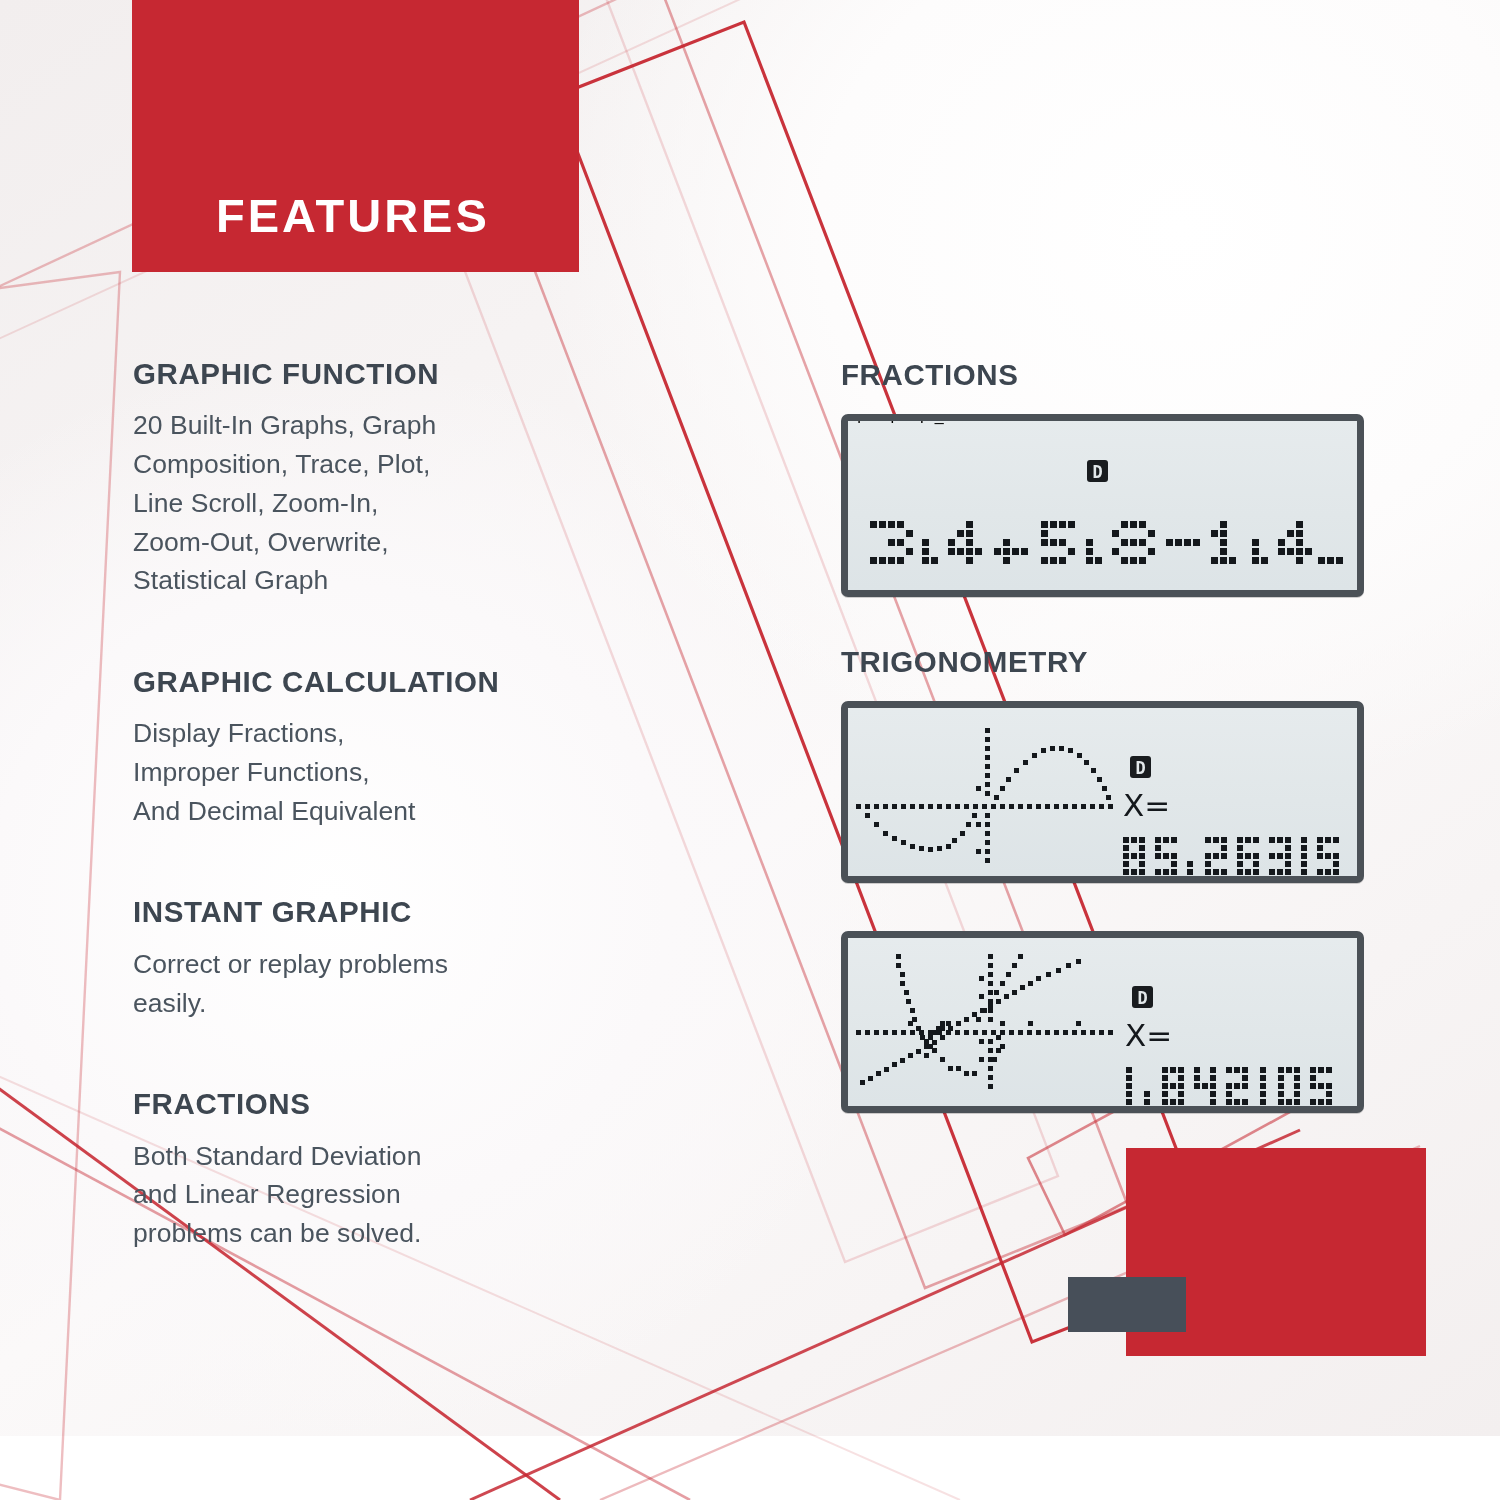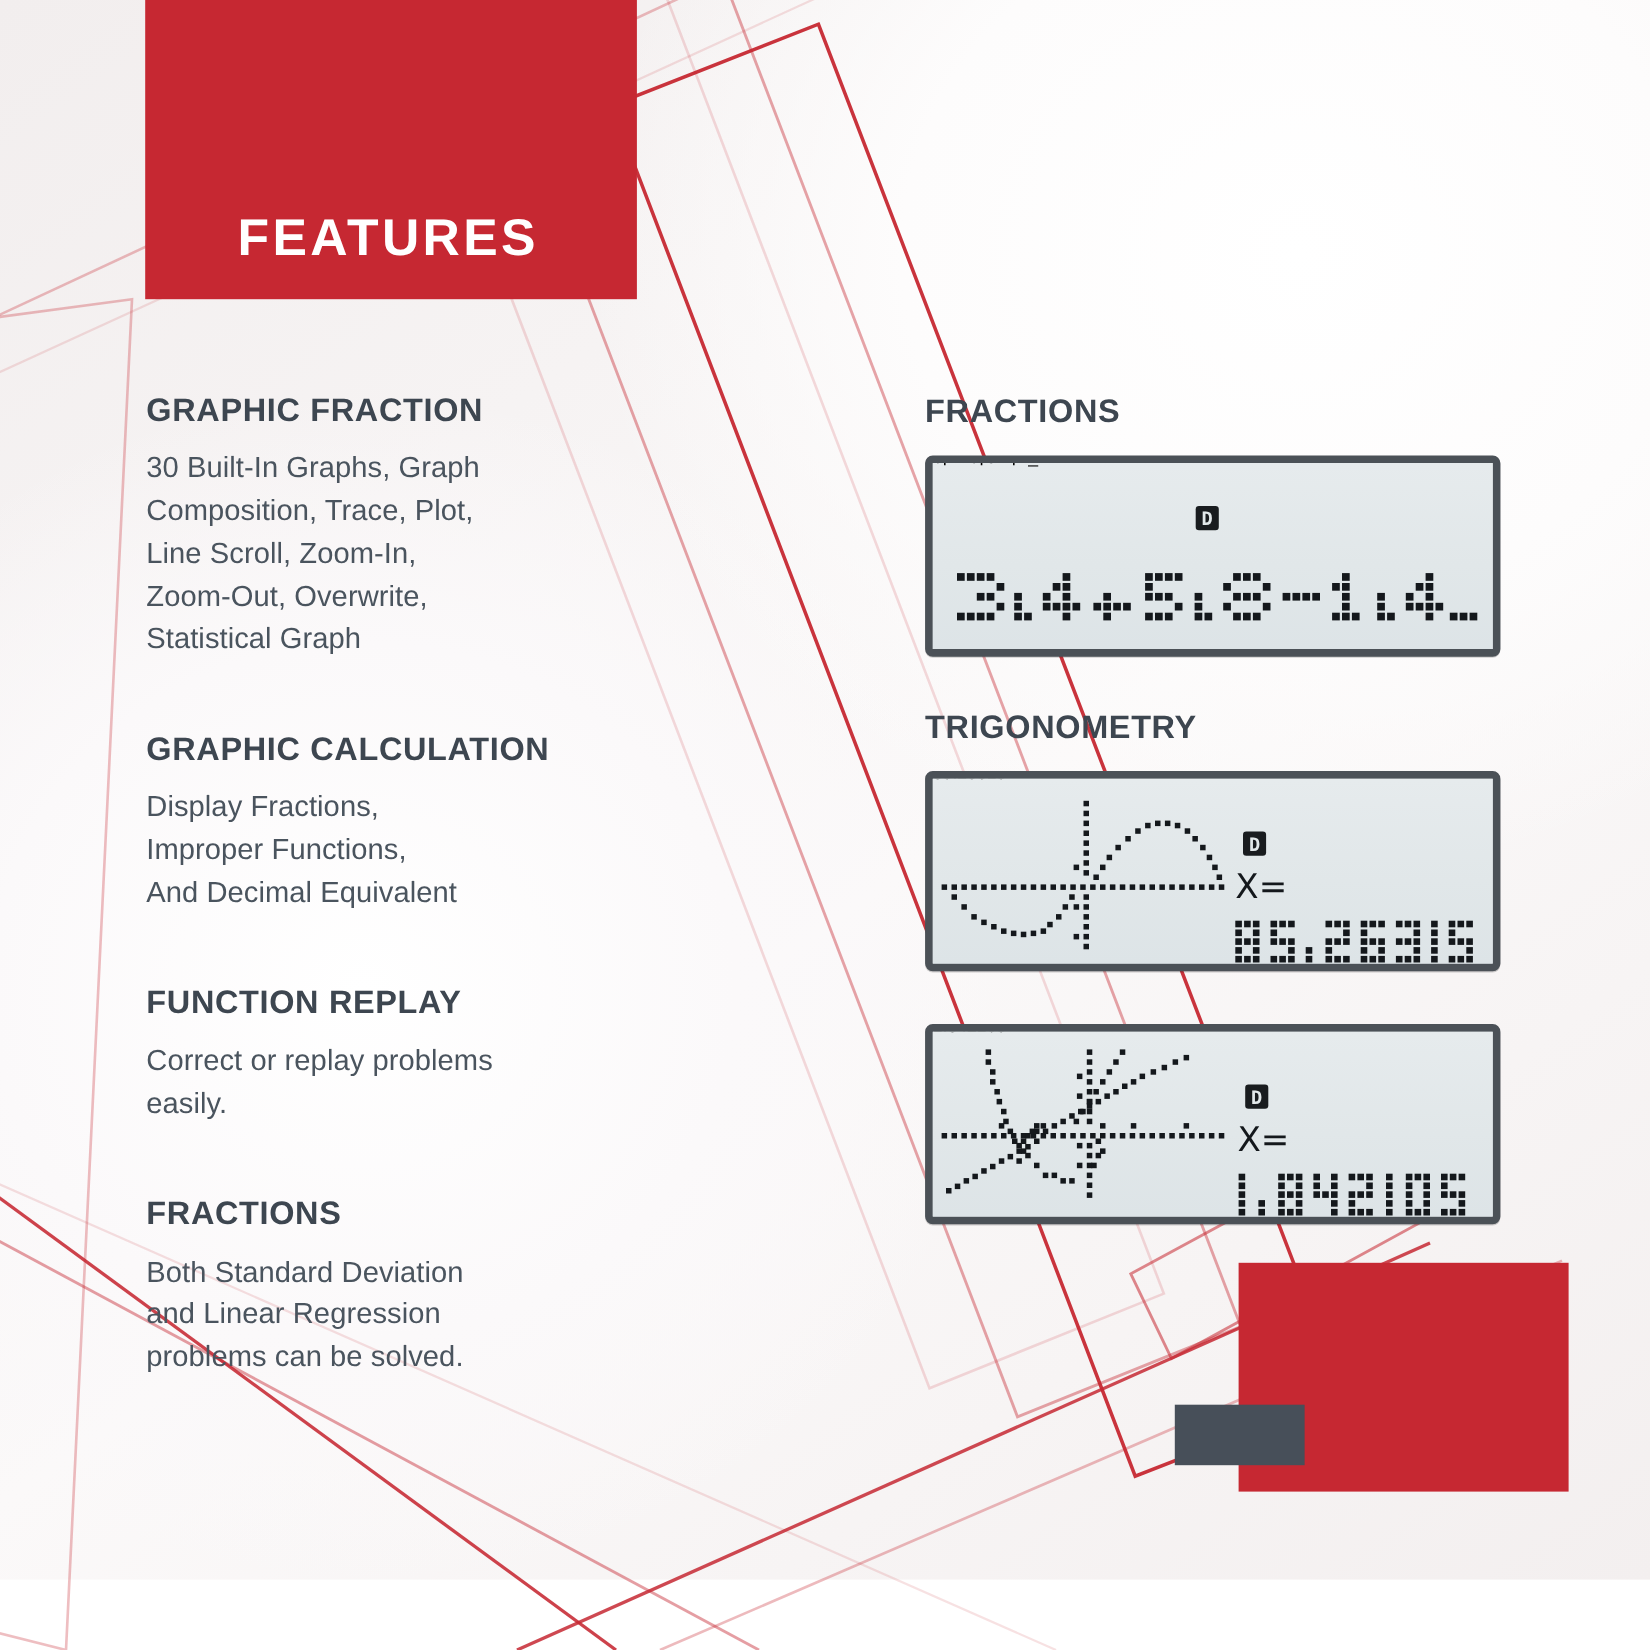--- a/index.html
+++ b/index.html
@@ -158,39 +158,39 @@
 
   <div class="red-block-top"></div>
   <div class="red-block-bottom"></div>
   <div class="gray-tab"></div>
 
   <div class="features-title">FEATURES</div>
 
   <div class="left-col">
 
     <div class="feature">
-      <h2 class="feature-title">GRAPHIC FRACTION</h2>
-      <p class="feature-desc">30 Built-In Graphs, Graph
+      <h2 class="feature-title">GRAPHIC FUNCTION</h2>
+      <p class="feature-desc">20 Built-In Graphs, Graph
 Composition, Trace, Plot,
 Line Scroll, Zoom-In,
 Zoom-Out, Overwrite,
 Statistical Graph</p>
     </div>
 
     <div class="feature">
       <div class="feature-spacer-lg"></div>
       <h2 class="feature-title">GRAPHIC CALCULATION</h2>
       <p class="feature-desc">Display Fractions,
 Improper Functions,
 And Decimal Equivalent</p>
     </div>
 
     <div class="feature">
       <div class="feature-spacer-lg"></div>
-      <h2 class="feature-title">FUNCTION REPLAY</h2>
+      <h2 class="feature-title">INSTANT GRAPHIC</h2>
       <p class="feature-desc">Correct or replay problems
 easily.</p>
     </div>
 
     <div class="feature">
       <div class="feature-spacer-lg"></div>
       <h2 class="feature-title">FRACTIONS</h2>
       <p class="feature-desc">Both Standard Deviation
 and Linear Regression
 problems can be solved.</p>

